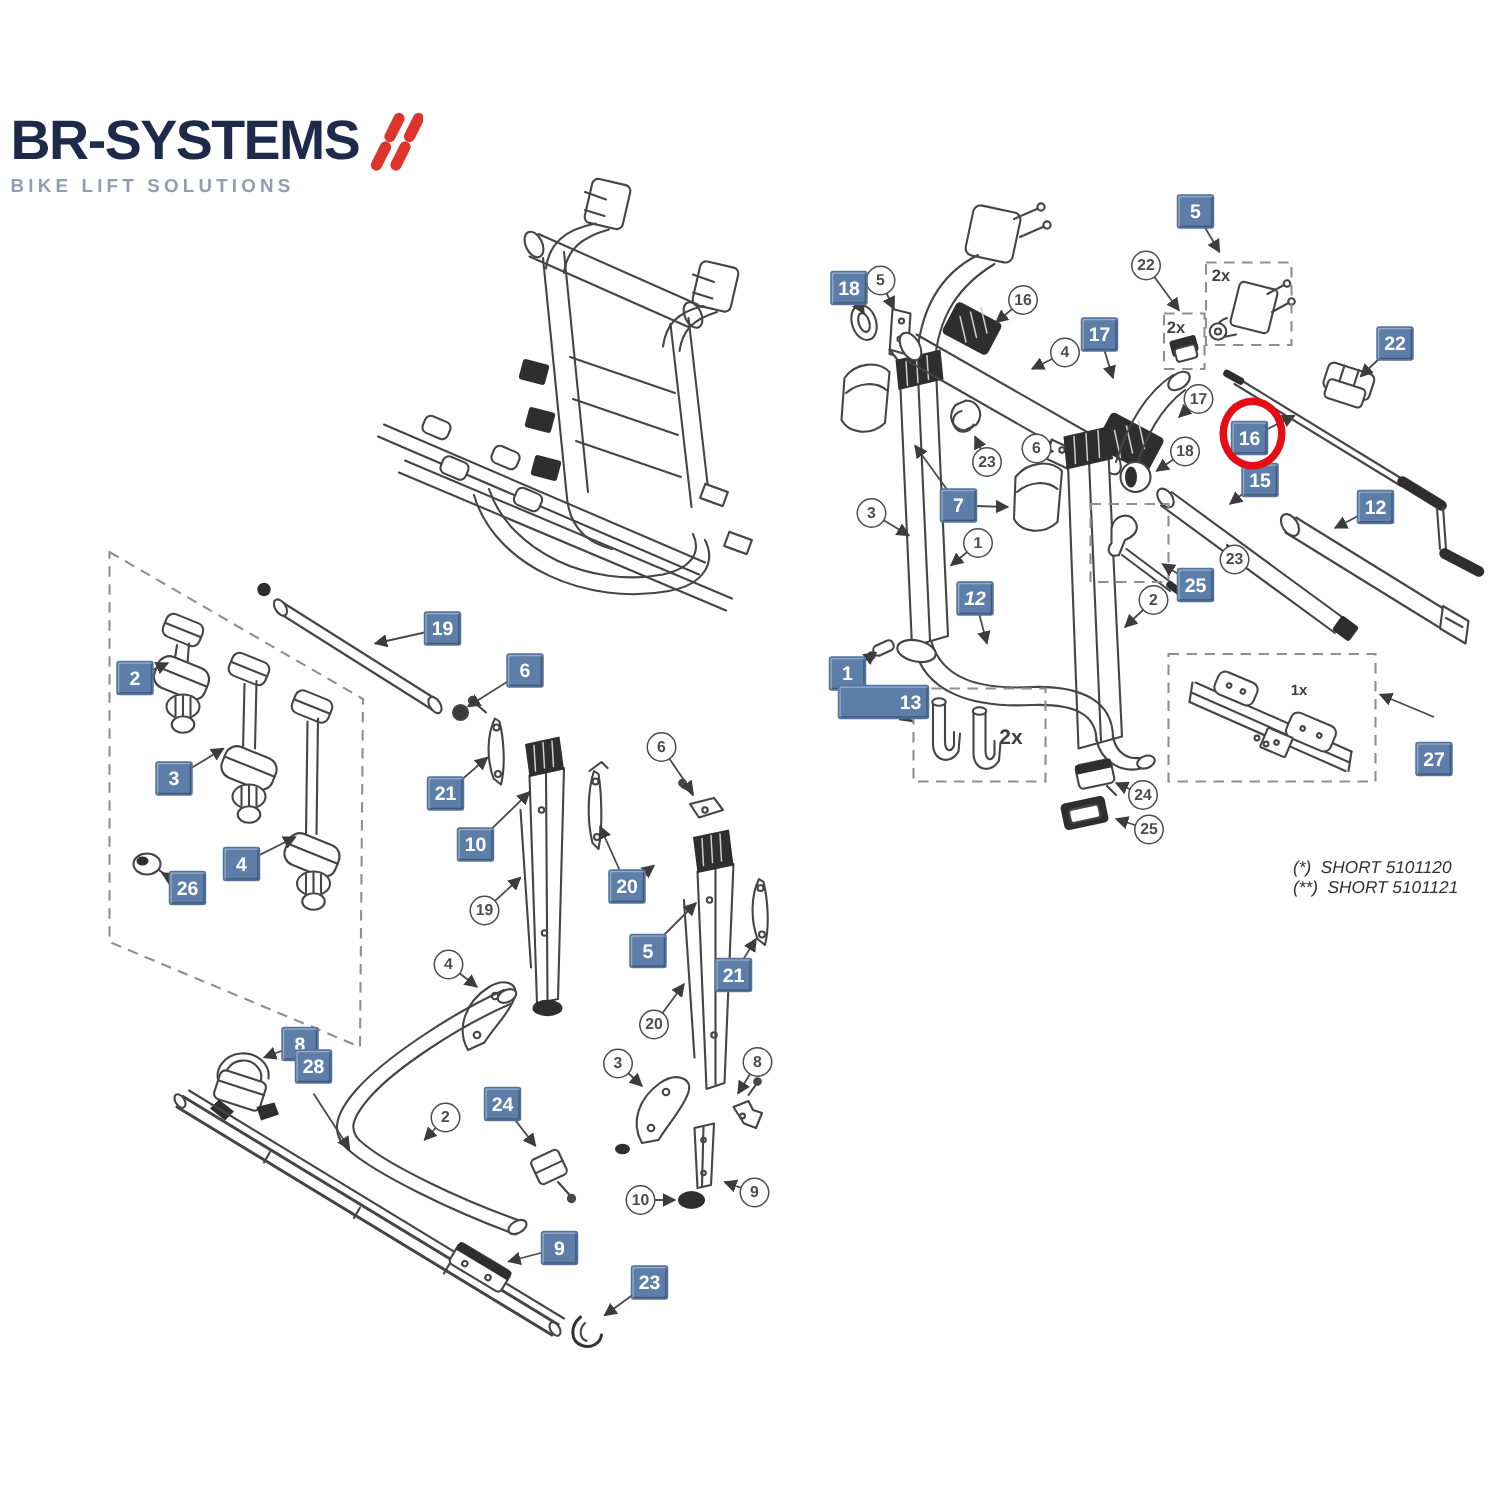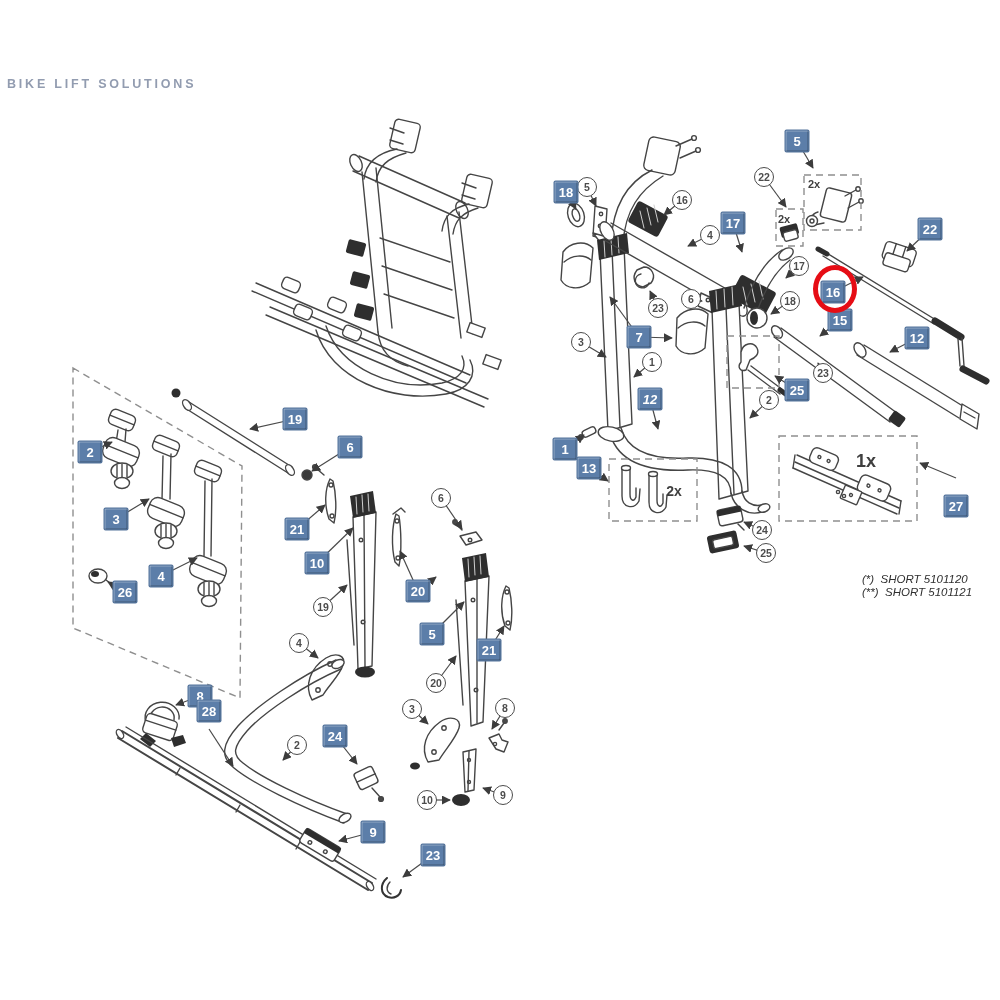--- a/index.html
+++ b/index.html
@@ -24,20 +24,31 @@
   .footnotes{position:absolute;left:862px;top:573px;z-index:4;}
   .footnotes div{font-size:11.5px;font-style:italic;font-weight:normal;color:#2f2f2f;
                  line-height:13px;white-space:pre;}
 </style>
 </head>
 <body>
 
 <div class="canvas">
 
   <div class="logo">
+    <div class="logo-row">
+      <span class="brand">BR-SYSTEMS</span>
+      <svg width="36" height="40" viewBox="0 0 36 40" style="position:static">
+        <g stroke="#df342b" stroke-width="7.5" stroke-linecap="round" fill="none">
+          <path d="M5,36 L11,24"></path>
+            <path d="M14,17 L20,5"></path>
+          <path d="M18,36 L24,24"></path>
+            <path d="M27,17 L33,5"></path>
+        </g>
+      </svg>
+    </div>
     <div class="tagline">BIKE LIFT SOLUTIONS</div>
   </div>
 
   <svg width="1000" height="1000" viewBox="0 0 1000 1000">
     <defs>
       <marker id="arr" viewBox="0 0 10 10" refX="9" refY="5" markerWidth="7.5" markerHeight="7.5" orient="auto">
         <path d="M0,0 L10,5 L0,10 z" fill="#3c3c3c"></path>
       </marker>
     </defs>
 
@@ -544,21 +555,21 @@
       <div class="lbl sq" style="left: 116px; top: 519px;">3</div>
       <div class="lbl sq" style="left: 161px; top: 576px;">4</div>
       <div class="lbl sq" style="left: 797px; top: 141px;">5</div>
       <div class="lbl sq" style="left: 350px; top: 447px;">6</div>
       <div class="lbl sq" style="left: 639px; top: 337px;">7</div>
       <div class="lbl sq" style="left: 200px; top: 696px;">8</div>
       <div class="lbl sq" style="left: 373px; top: 832px;">9</div>
       <div class="lbl sq" style="left: 317px; top: 563px;">10</div>
       <div class="lbl sq" style="left: 432px; top: 634px;">5</div>
       <div class="lbl sq" style="left: 650px; top: 399px; font-style: italic;">12</div>
-      <div class="lbl sq" style="left: 589px; top: 468px;">13</div>
+      <div class="lbl sq" style="left: 589px; top: 468px; padding-left: 36px;">13</div>
       <div class="lbl sq" style="left: 917px; top: 338px;">12</div>
       <div class="lbl sq" style="left: 840px; top: 320px;">15</div>
       <div class="lbl sq" style="left: 833px; top: 292px;">16</div>
       <div class="lbl sq" style="left: 733px; top: 223px;">17</div>
       <div class="lbl sq" style="left: 566px; top: 192px;">18</div>
       <div class="lbl sq" style="left: 295px; top: 419px;">19</div>
       <div class="lbl sq" style="left: 418px; top: 591px;">20</div>
       <div class="lbl sq" style="left: 297px; top: 529px;">21</div>
       <div class="lbl sq" style="left: 489px; top: 650px;">21</div>
       <div class="lbl sq" style="left: 930px; top: 229px;">22</div>
@@ -567,21 +578,21 @@
       <div class="lbl sq" style="left: 797px; top: 390px;">25</div>
       <div class="lbl sq" style="left: 125px; top: 592px;">26</div>
       <div class="lbl sq" style="left: 956px; top: 478px; margin-top: 28px;">27</div>
       <div class="lbl sq" style="left: 209px; top: 711px; text-align: right;">28</div>
     </div>
 
   <div id="qtynotes">
       <span class="qty" style="left: 814px; top: 184px; font-size: 11px;">2x</span>
       <span class="qty" style="left: 784px; top: 219px; font-size: 11px;">2x</span>
       <span class="qty" style="left: 674px; top: 491px; font-size: 14px;">2x</span>
-      <span class="qty" style="left: 866px; top: 461px; font-size: 18px;">1x</span>
+      <span class="qty" style="left: 866px; top: 461px; font-size: 10px;">1x</span>
     </div>
 
   <div id="highlight" class="hl" style="left: 835px; top: 289px;"></div>
 
   <div class="footnotes" id="footnotes">
       <div>(*)  SHORT 5101120</div>
       <div>(**)  SHORT 5101121</div>
     </div>
 
 </div>

